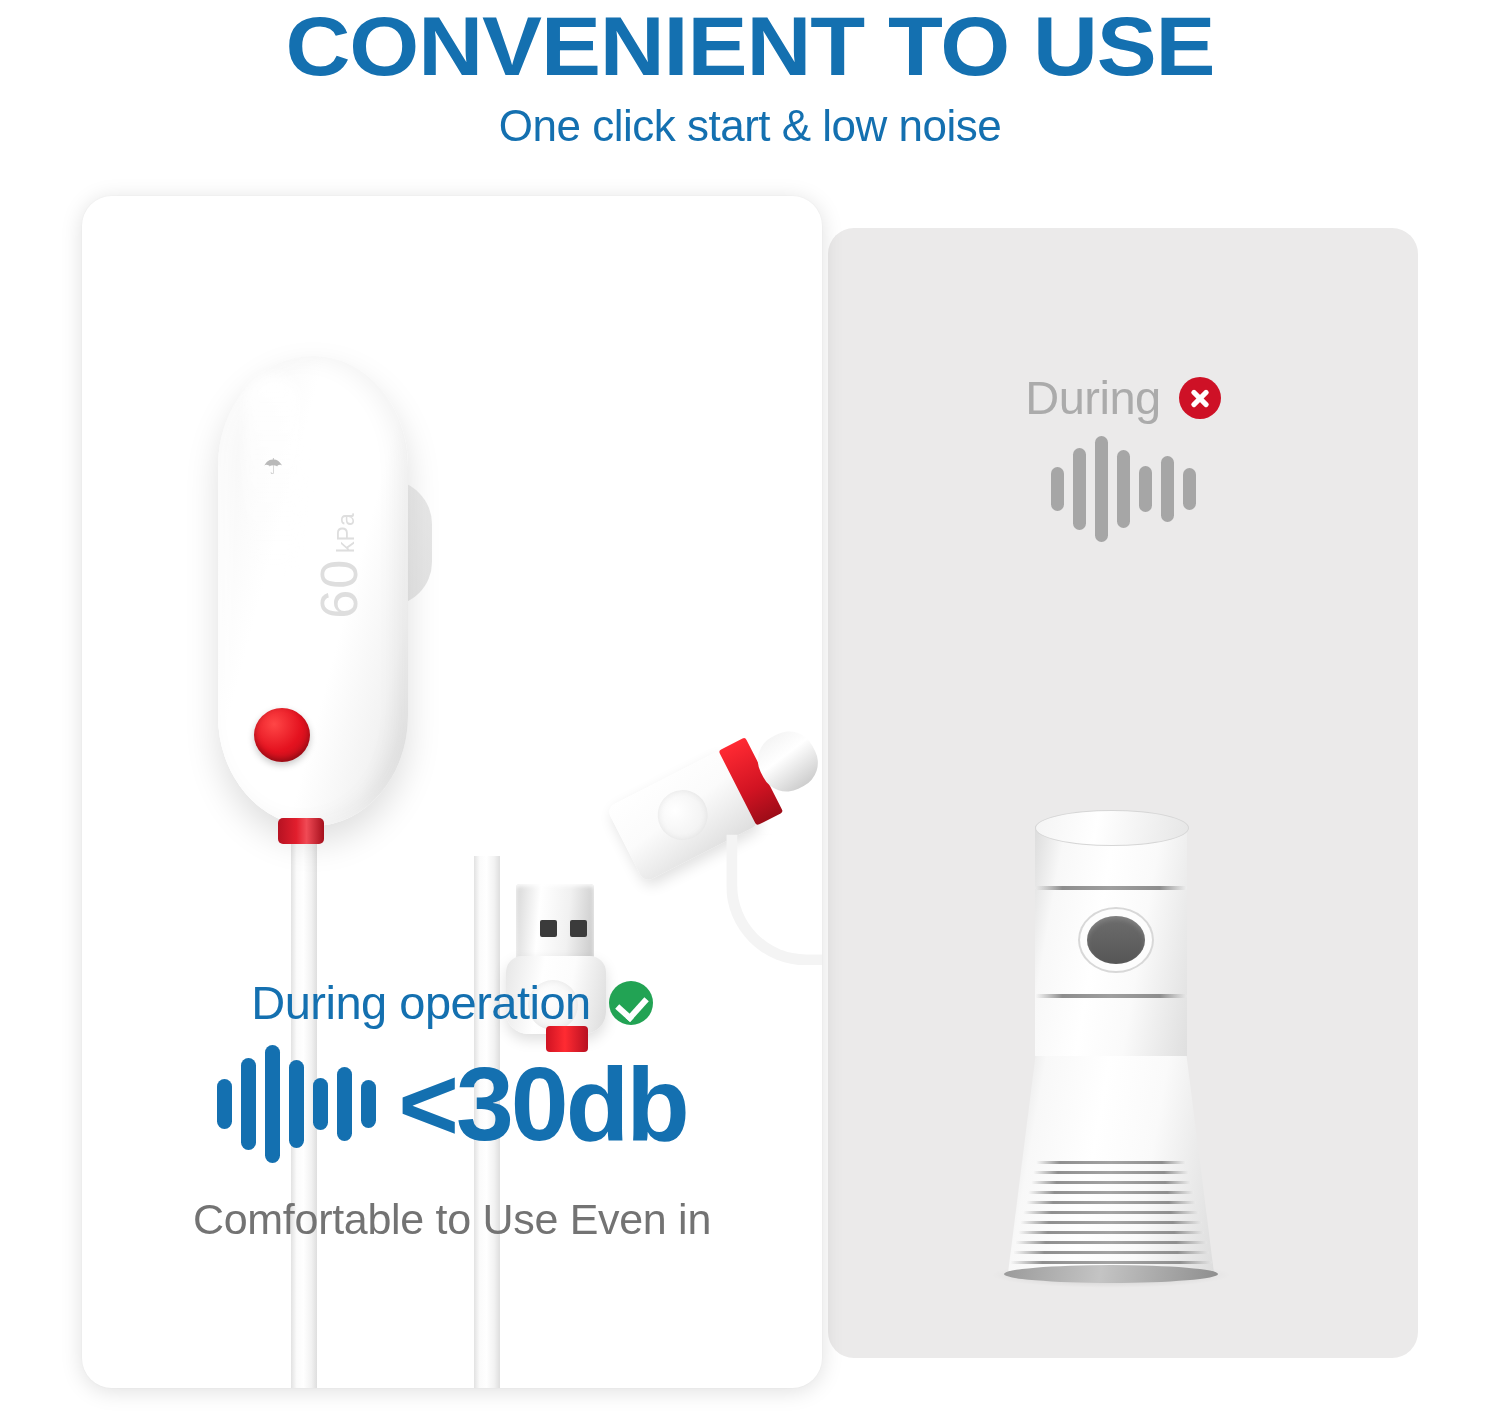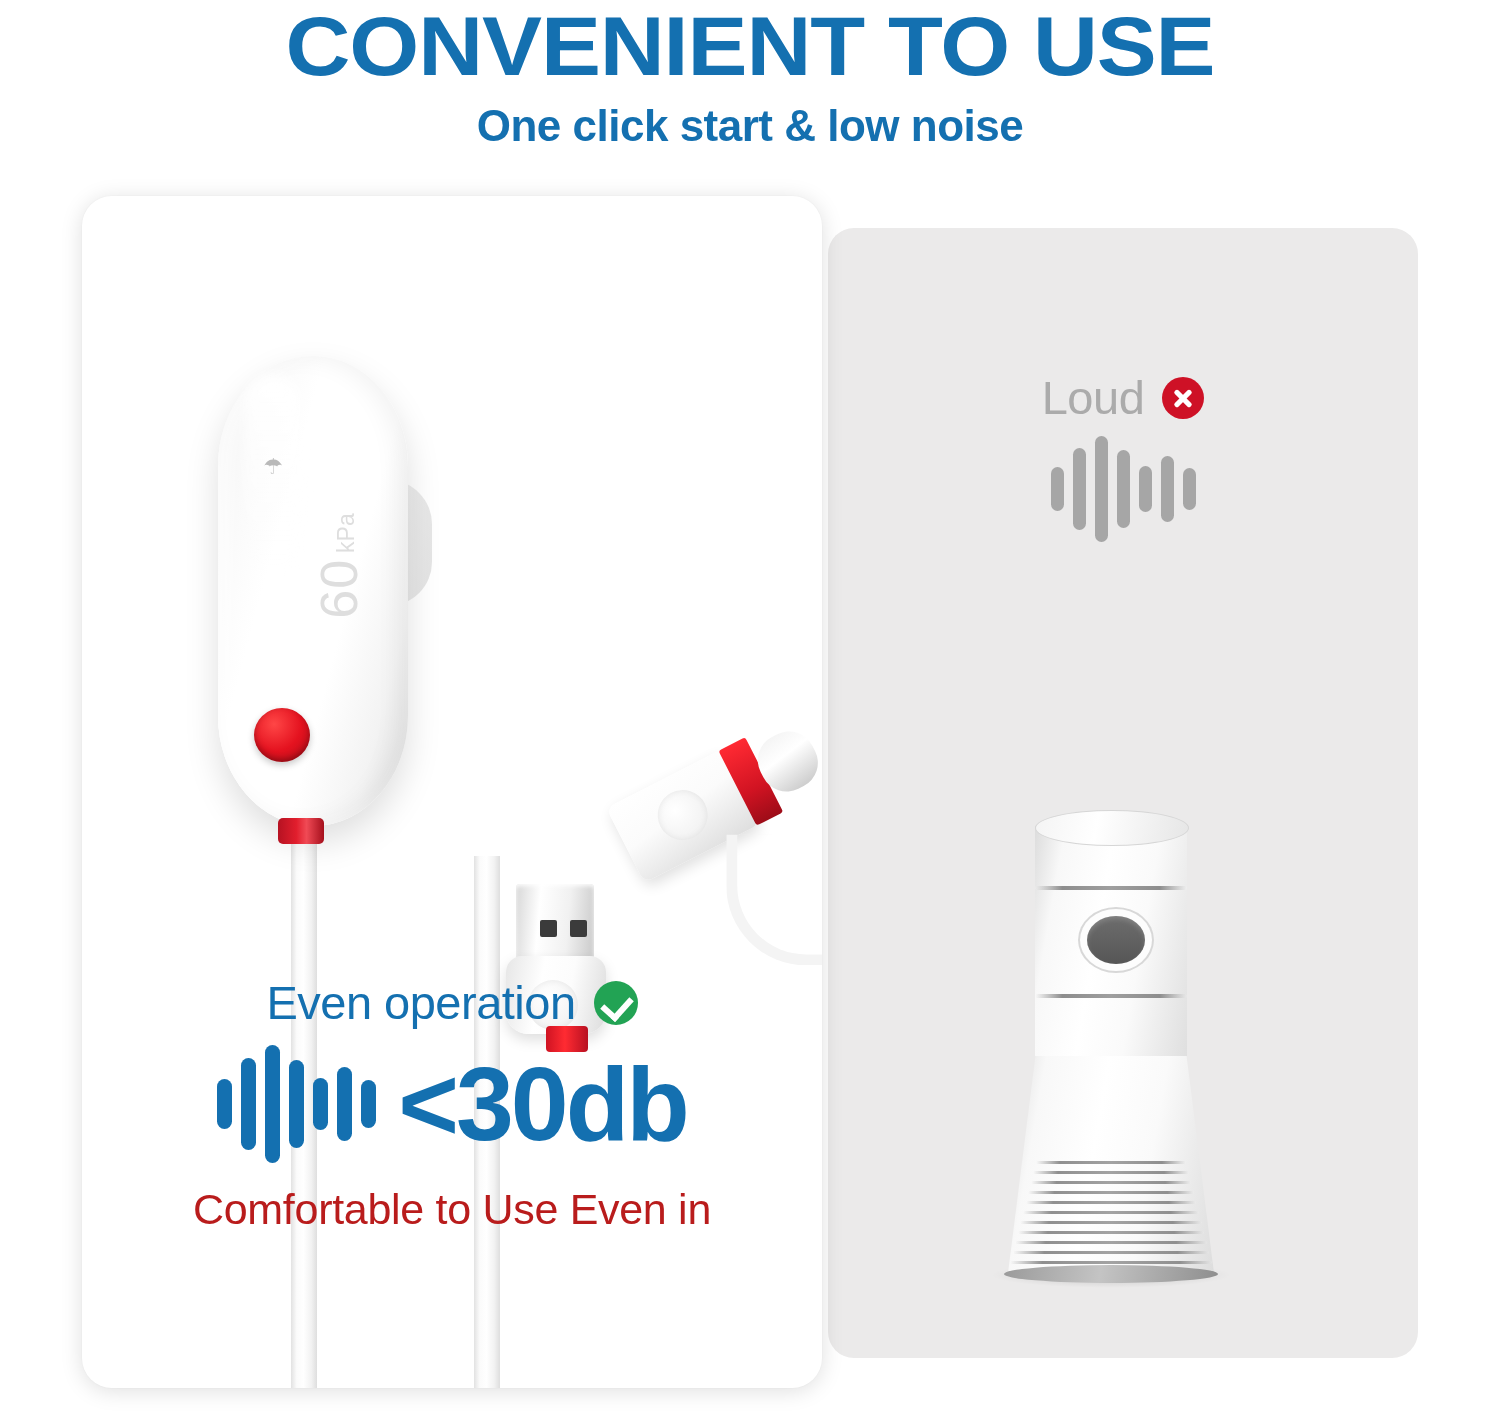--- a/index.html
+++ b/index.html
@@ -14,21 +14,21 @@
   #header{position:absolute;left:0;top:0;width:1296px;height:180px;text-align:center;}
   #main-title{
     position:absolute;left:0;top:-2px;width:1500px;
     font-size:84px;font-weight:bold;letter-spacing:-1px;
     color:#1470B0;
     transform:scaleX(1.07);transform-origin:center top;
     line-height:96px;white-space:nowrap;
   }
   #subtitle{
     position:absolute;left:0;top:96px;width:1500px;
-    font-size:44px;font-weight:bold;color:#1470B0;
+    font-size:44px;font-weight:normal;color:#1470B0;
     letter-spacing:-0.5px;line-height:60px;
   }
 
   
   #right-card{
     position:absolute;left:828px;top:228px;width:590px;height:1130px;
     background:#ebeaea;border-radius:26px;
   }
   #left-card{
     position:absolute;left:82px;top:196px;width:740px;height:1192px;
@@ -131,21 +131,21 @@
 
   
   #left-text{position:absolute;left:82px;top:975px;width:740px;text-align:center;}
   .badge-row{display:flex;align-items:center;justify-content:center;gap:18px;}
   #quiet-label{font-size:47px;color:#1470B0;letter-spacing:-0.5px;}
   .check-badge{width:44px;height:44px;border-radius:50%;background:#22a354;position:relative;flex:0 0 auto;}
   .check-badge::after{content:"";position:absolute;left:13px;top:10px;width:14px;height:22px;
     border-right:6px solid #fff;border-bottom:6px solid #fff;transform:rotate(42deg);}
   #db-row-left{display:flex;align-items:center;justify-content:center;gap:22px;margin-top:14px;}
   #left-db-value{font-size:104px;font-weight:bold;color:#1470B0;letter-spacing:-3px;line-height:104px;}
-  #left-desc{margin-top:18px;font-size:43px;color:#b91c1c;line-height:54px;letter-spacing:-0.3px;}
+  #left-desc{margin-top:28px;font-size:43px;color:#737373;line-height:54px;letter-spacing:-0.3px;}
 
   
   #right-text{position:absolute;left:828px;top:370px;width:590px;text-align:center;}
   #noisy-label{font-size:47px;color:#ababab;letter-spacing:-0.5px;}
   .cross-badge{width:42px;height:42px;border-radius:50%;background:#ce1126;position:relative;flex:0 0 auto;}
   .cross-badge::before,.cross-badge::after{content:"";position:absolute;left:10px;top:19px;width:22px;height:5px;background:#fff;border-radius:2px;}
   .cross-badge::before{transform:rotate(45deg);}
   .cross-badge::after{transform:rotate(-45deg);}
   #db-row-right{display:flex;align-items:center;justify-content:center;gap:6px;margin-top:10px;}
   #right-db-value{font-size:100px;font-weight:bold;color:#a8a8a8;letter-spacing:-3px;line-height:100px;}
@@ -231,21 +231,21 @@
       <div id="usb-a-shell"></div>
       <div id="usb-a-dot"></div>
       <div id="collar-b"></div>
     </div>
 
   </div>
 </div>
 
 <div id="left-text">
   <div class="badge-row">
-    <span id="quiet-label">Even operation</span>
+    <span id="quiet-label">During operation</span>
     <span class="check-badge"></span>
   </div>
   <div id="db-row-left">
     <span class="wave blue">
       <span class="h1"></span>
         <span class="h2"></span>
         <span class="h3"></span>
         <span class="h4"></span>
         <span class="h5"></span>
         <span class="h6"></span>
@@ -253,21 +253,21 @@
     </span>
     <span id="left-db-value">&lt;30db</span>
   </div>
   <div id="left-desc">
     <div>Comfortable to Use Even in</div>
   </div>
 </div>
 
 <div id="right-text">
   <div class="badge-row">
-    <span id="noisy-label">Loud</span>
+    <span id="noisy-label">During</span>
     <span class="cross-badge"></span>
   </div>
   <div id="db-row-right">
     <span class="wave gray">
       <span class="h1"></span>
         <span class="h2"></span>
         <span class="h3"></span>
         <span class="h4"></span>
         <span class="h5"></span>
         <span class="h6"></span>

